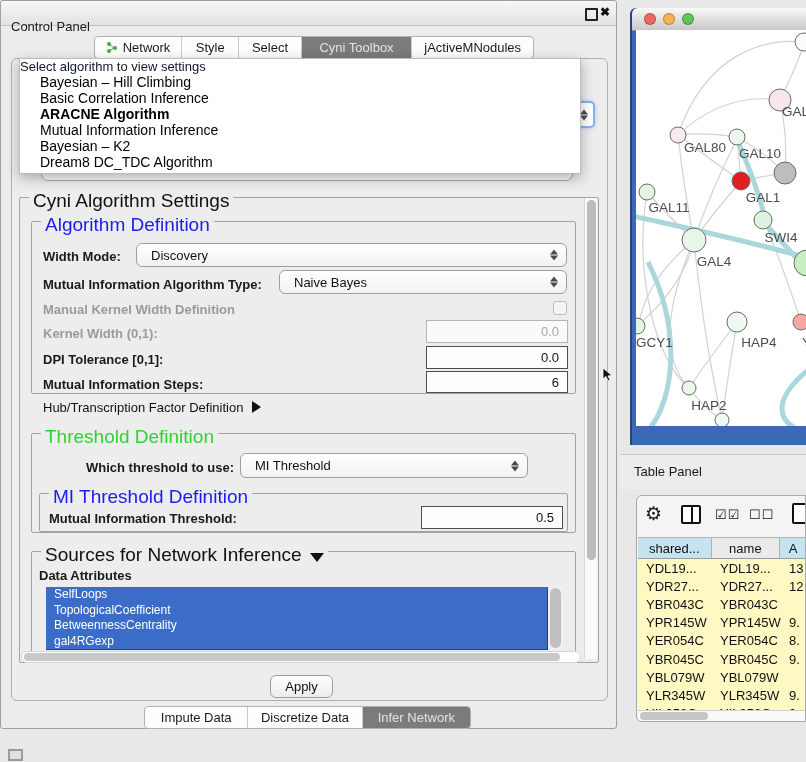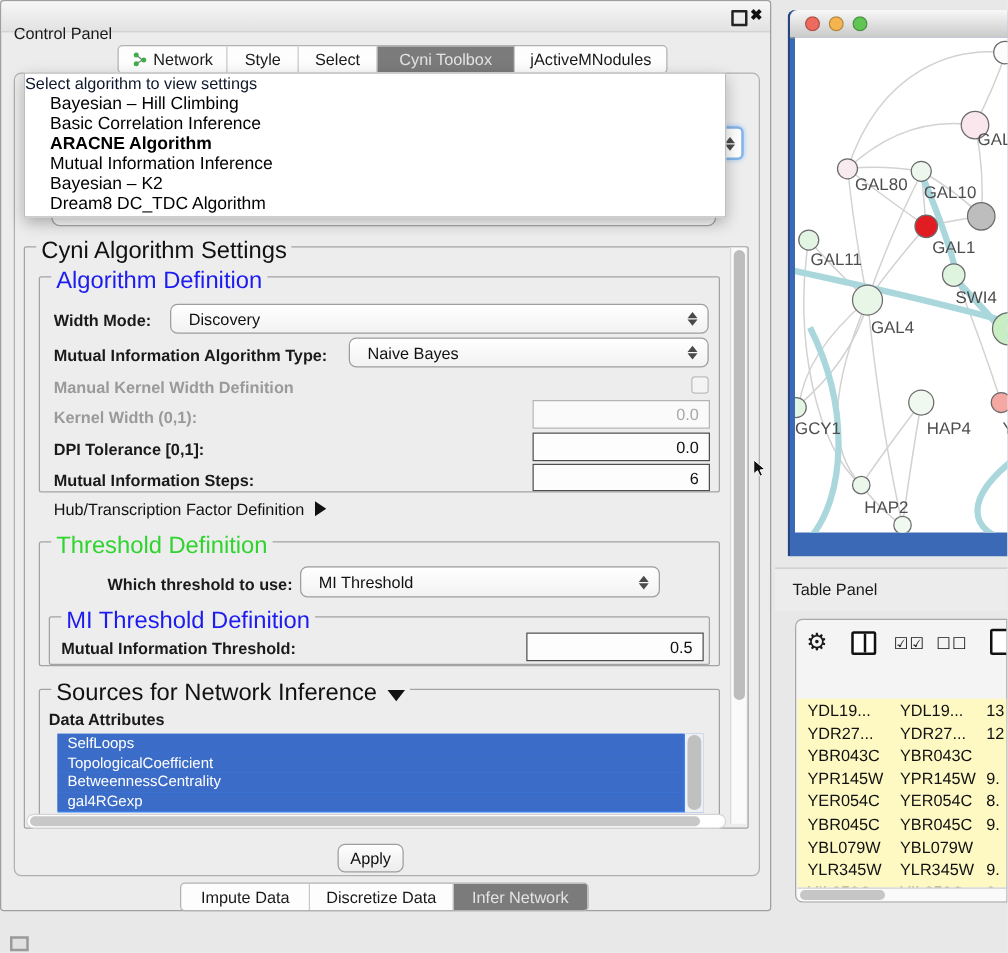--- a/index.html
+++ b/index.html
@@ -38,29 +38,29 @@
   .field{position:absolute;background:#fdfdfd;border:1px solid #4f4f4f;box-sizing:border-box;font-size:13px;text-align:right;padding:3px 8px 0 0;}
   .field.dis{border-color:#b5b5b5;color:#a8a8a8;background:#fafafa;}
   .combo{position:absolute;background:linear-gradient(#ffffff,#f2f2f2);border:1px solid #9e9e9e;border-radius:6px;box-sizing:border-box;font-size:13px;display:flex;align-items:center;padding-left:14px;}
   .stepper{position:absolute;right:8px;top:50%;transform:translateY(-50%);display:flex;flex-direction:column;align-items:center;gap:1px;}
   .stepper .up{width:0;height:0;border-left:4px solid transparent;border-right:4px solid transparent;border-bottom:5px solid #4a4a4a;}
   .stepper .dn{width:0;height:0;border-left:4px solid transparent;border-right:4px solid transparent;border-top:5px solid #4a4a4a;}
   .checkbox{position:absolute;width:14px;height:14px;border:1px solid #bdbdbd;border-radius:3px;background:#f4f4f4;box-sizing:border-box;}
   .tri-right{display:inline-block;width:0;height:0;border-top:6px solid transparent;border-bottom:6px solid transparent;border-left:9px solid #111;margin-left:9px;vertical-align:-1px;}
   .tri-down{display:inline-block;width:0;height:0;border-left:7px solid transparent;border-right:7px solid transparent;border-top:9px solid #111;margin-left:8px;vertical-align:-1px;}
   
-  #attr-list{left:45px;top:586px;width:517px;height:63px;background:#3b82f6;z-index:2;}
+  #attr-list{left:45px;top:586px;width:517px;height:63px;background:#0c4a6e;z-index:2;}
   .attr-item{height:15.5px;line-height:15.5px;background:#3b6cc8;color:#fff;font-size:12px;padding-left:8px;width:501px;box-sizing:border-box;white-space:nowrap;}
   #attr-vscroll{position:absolute;right:0;top:0;width:15px;height:63px;background:#f0f0f0;}
   #attr-vscroll .thumb{position:absolute;left:2px;top:1px;width:11px;height:60px;background:#c0c0c0;border-radius:6px;}
   #settings-hscroll{left:20px;top:650px;width:560px;height:12px;background:#fff;border:1px solid #d5d5d5;border-radius:6px;box-sizing:border-box;}
   #settings-hscroll .thumb{position:absolute;left:2px;top:1px;width:536px;height:8px;background:#c8c8c8;border-radius:5px;}
   #settings-vscroll{left:583px;top:197px;width:13px;height:461px;background:#fafafa;border-left:1px solid #d8d8d8;box-sizing:border-box;}
   #settings-vscroll .thumb{position:absolute;left:2px;top:2px;width:9px;height:360px;background:#bdbdbd;border-radius:5px;}
-  #apply-btn{left:269px;top:674px;width:53px;height:23px;background:linear-gradient(#fefefe,#ececec);border:1px solid #9e9e9e;border-radius:6px;box-sizing:border-box;font-size:13px;text-align:center;line-height:21px;}
+  #apply-btn{left:269px;top:674px;width:63px;height:23px;background:linear-gradient(#fefefe,#ececec);border:1px solid #9e9e9e;border-radius:6px;box-sizing:border-box;font-size:13px;text-align:center;line-height:21px;}
   
   #net-window{left:630px;top:8px;width:176px;height:437px;background:#3c69b5;border-left:2px solid #24457e;border-radius:6px 0 0 0;box-sizing:border-box;}
   #net-titlebar{left:0;top:0;width:176px;height:22px;background:linear-gradient(#f8f8f8,#c9c9c9);border-bottom:1px solid #8a8a8a;border-radius:6px 0 0 0;}
   .tl{position:absolute;top:5px;width:12px;height:12px;border-radius:50%;box-sizing:border-box;}
   #net-canvas{left:4px;top:22px;width:172px;height:396px;background:#fff;}
   
   #table-panel-bar{left:620px;top:454px;width:186px;height:34px;background:#ececec;border-top:1px solid #c8c8c8;}
   #table-panel-title{left:14px;top:9px;font-size:13px;color:#1a1a1a;}
   #table-window{left:636px;top:495px;width:170px;height:227px;background:#f4f4f4;border:1px solid #a8a8a8;border-radius:6px 0 0 6px;box-sizing:border-box;overflow:hidden;}
   .tb-icon{position:absolute;top:6px;}
@@ -297,20 +297,25 @@
 
 <div class="abs" id="table-window">
   <span class="tb-icon abs" id="icon-gear">⚙</span>
   <div class="tb-icon abs" id="icon-columns">
       <div></div>
     </div>
   <span class="tb-icon abs" id="icon-checkall">☑☑</span>
   <span class="tb-icon abs" id="icon-uncheckall">☐☐</span>
   <div class="tb-icon abs" id="icon-file"></div>
 
+  <div id="tbl-header">
+      <div class="th hl" style="width: 74px;">shared...</div>
+      <div class="th" style="width: 69px;">name</div>
+      <div class="th hl" style="width: 27px;">A</div>
+    </div>
   <div id="tbl-body">
       <div class="tr">
         <div class="td" style="width: 74px;">YDL19...</div>
         <div class="td" style="width: 69px;">YDL19...</div>
         <div class="td" style="width: 27px;">13</div>
       </div>
       <div class="tr">
         <div class="td" style="width: 74px;">YDR27...</div>
         <div class="td" style="width: 69px;">YDR27...</div>
         <div class="td" style="width: 27px;">12</div>

